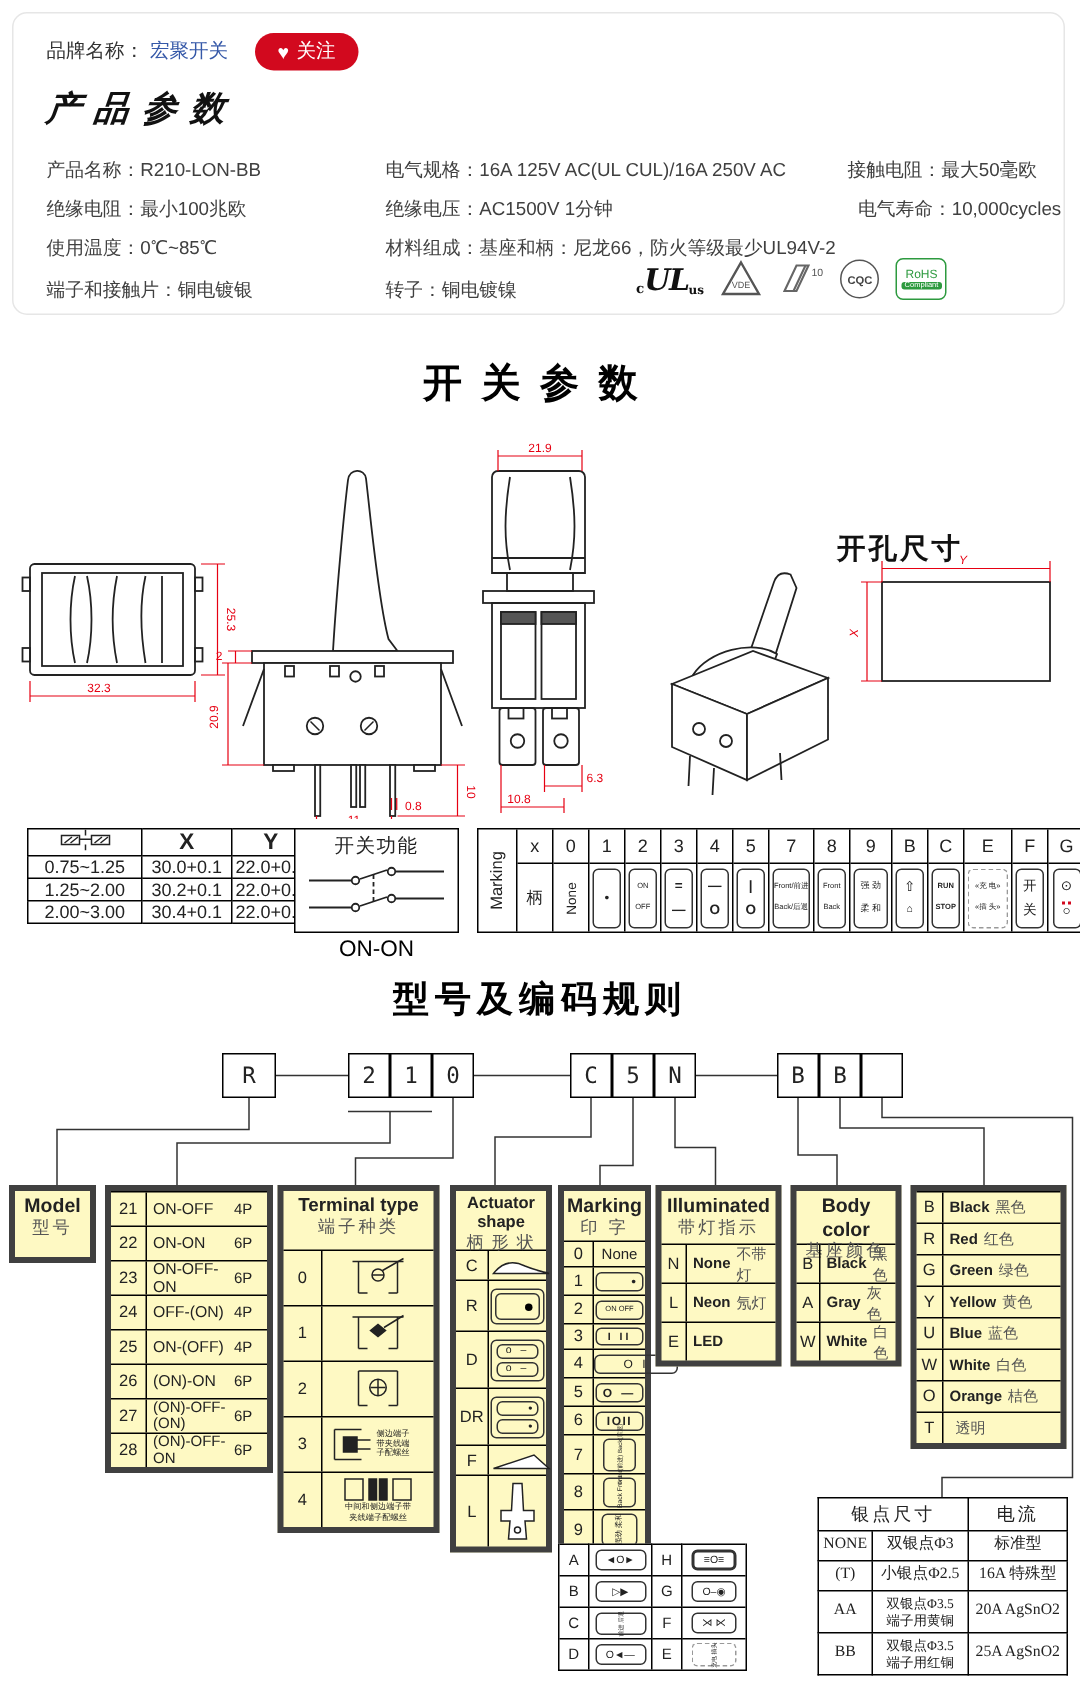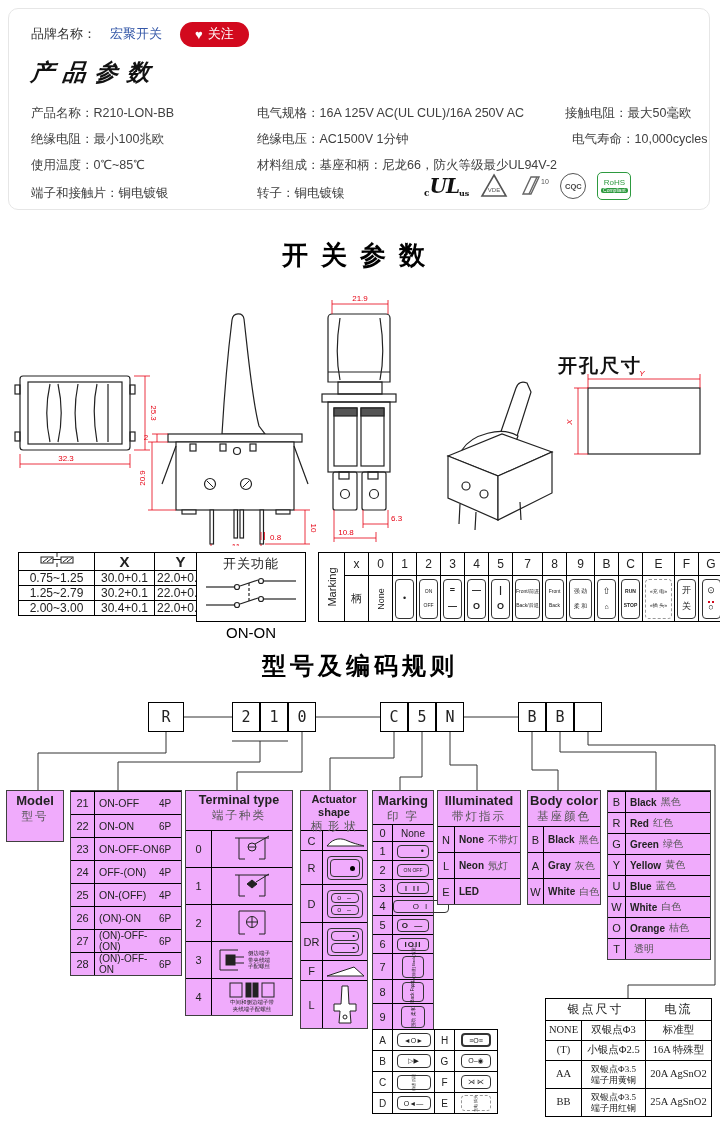--- a/index.html
+++ b/index.html
@@ -2,21 +2,21 @@
 <html><head>
 <meta charset="utf-8">
 <style>
   *{margin:0;padding:0;box-sizing:border-box}
   body{background:#fff;font-family:"Liberation Sans",sans-serif;color:#222}
   .page{position:relative;width:720px;height:1121px;background:#fff;overflow:hidden}
   .abs{position:absolute}
   
   .card{position:absolute;left:8px;top:8px;width:702px;height:202px;border:1px solid #e6e6e6;border-radius:10px;background:#fff}
   .brand-row{position:absolute;left:22px;top:12px;height:26px;display:flex;align-items:center;font-size:13px;color:#333}
-  .brand-name{color:#3558a8;margin-left:14px;text-decoration:none;cursor:pointer}
+  .brand-name{color:#3558a8;margin-left:4px;text-decoration:none;cursor:pointer}
   .follow-btn{margin-left:18px;background:#d2091e;color:#fff;border:none;border-radius:14px;height:25px;padding:0 15px;font-size:13px;display:flex;align-items:center;gap:5px;cursor:pointer}
   .follow-heart{font-size:13px;line-height:1}
   .sec-title{position:absolute;left:22px;top:48px;font-family:"DejaVu Serif","Liberation Serif",serif;font-style:italic;font-weight:bold;font-size:23px;letter-spacing:9px;color:#111;transform:skewX(-6deg)}
   .spec{position:absolute;font-size:12.5px;color:#404040;white-space:nowrap}
   .spec .lb{color:#404040}
   .certs{position:absolute;left:415px;top:163px;display:flex;align-items:center;gap:11px}
   .cert{display:flex;align-items:center;justify-content:center;color:#111}
   .ulmark{font-family:"DejaVu Serif",serif;display:flex;align-items:flex-end}
   .ul-c{font-size:9px;font-weight:bold}
   .ul-m{font-size:20px;font-weight:bold;font-style:italic;letter-spacing:-1px}
@@ -50,21 +50,21 @@
   .t6{font-size:6px;white-space:nowrap}
   .t7{font-size:7px;white-space:nowrap}
   .t9{font-size:9px}
   .vert{transform:rotate(-90deg)}
   
   .cbox{position:absolute;top:702px;display:flex;z-index:3}
   .ccell{width:28px;height:30px;border:1.5px solid #000;border-left-width:.75px;border-right-width:.75px;background:#fff;display:flex;align-items:center;justify-content:center;font-family:"DejaVu Sans Mono","Liberation Mono",monospace;font-size:15px}
   .ccell:first-child{border-left-width:1.5px}
   .ccell:last-child{border-right-width:1.5px}
   
-  .btable{position:absolute;border:1px solid #404040;background:#f0abfc;z-index:2}
+  .btable{position:absolute;border:4px solid #404040;background:#fef9c3;z-index:2}
   .bhead{text-align:center;padding:2px 0 3px}
   .bhead .en{font-size:13px;font-weight:bold;display:block;line-height:1.2}
   .bhead .cn{font-size:11.5px;color:#555;letter-spacing:2px;display:block;line-height:1.3}
   .brow{display:flex;border-top:1px solid #000;align-items:stretch}
   .bcode{border-right:1px solid #000;display:flex;align-items:center;justify-content:center;font-size:11px;flex:none}
   .bval{flex:1;display:flex;align-items:center;font-size:11px;padding-left:4px;gap:4px}
   .center{justify-content:center;padding-left:0}
   .rbox{border:1px solid #333;border-radius:4px;display:flex;align-items:center;justify-content:center}
   .pairgrid{position:absolute;left:372px;top:1029px;display:grid;grid-template-columns:20px 42px 20px 42px;grid-auto-rows:21px;border:1px solid #000;border-top:none;background:#fff;z-index:2}
   .pg{border-top:1px solid #000;border-right:1px solid #000;display:flex;align-items:center;justify-content:center;font-size:10px}
@@ -252,21 +252,21 @@
       </td>
       <td class="hd" style="width:60px">X</td>
       <td class="hd" style="width:52px">Y</td>
     </tr>
     <tr>
           <td>0.75~1.25</td>
           <td>30.0+0.1</td>
           <td>22.0+0.1</td>
         </tr>
     <tr>
-          <td>1.25~2.79</td>
+          <td>1.25~2.00</td>
           <td>30.2+0.1</td>
           <td>22.0+0.1</td>
         </tr>
     <tr>
           <td>2.00~3.00</td>
           <td>30.4+0.1</td>
           <td>22.0+0.1</td>
         </tr>
   </tbody>
     </table>

